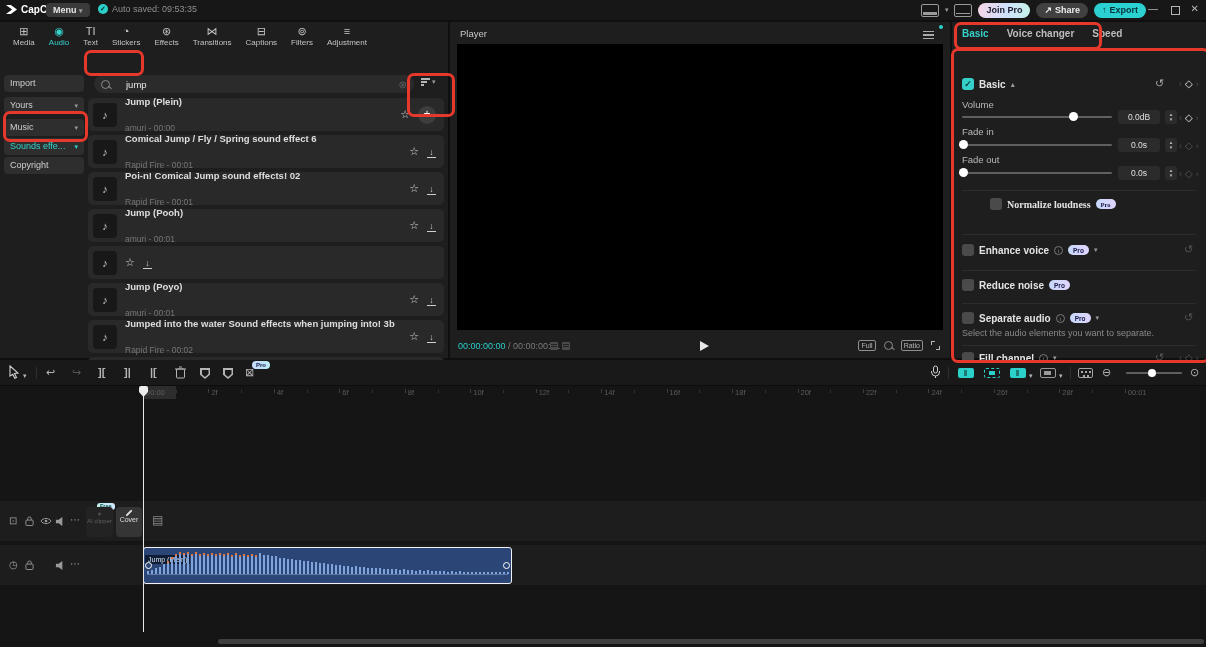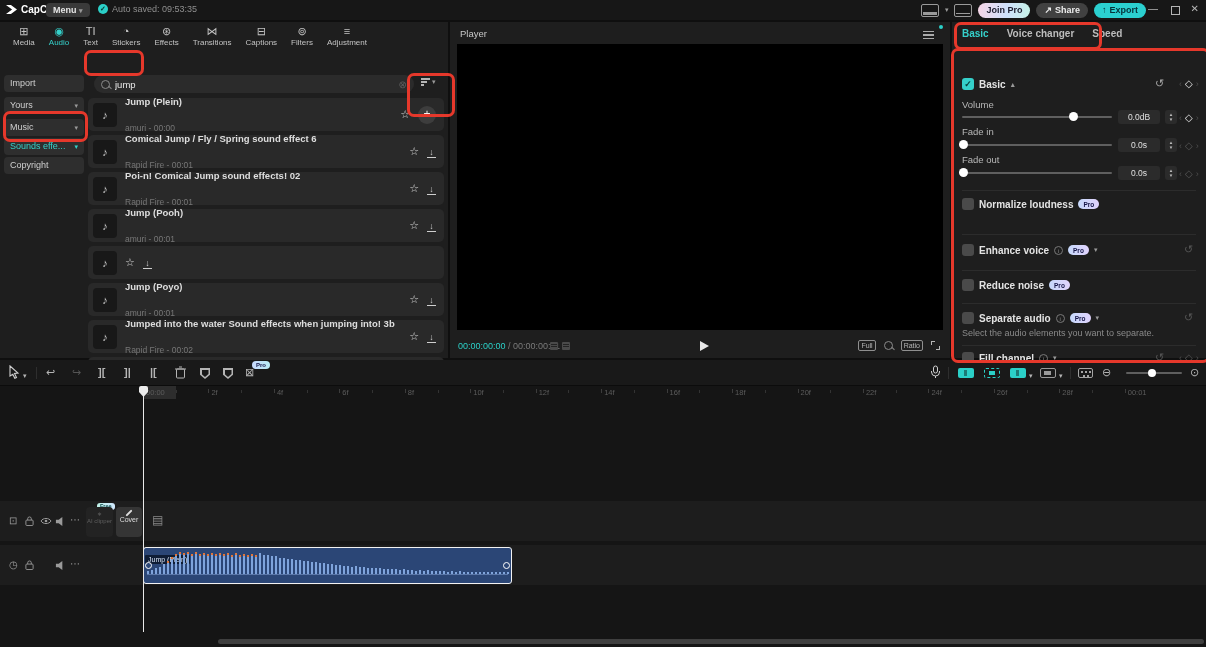--- a/index.html
+++ b/index.html
@@ -43,21 +43,21 @@
 
   
   .side-item{position:absolute;left:4px;width:80px;height:17px;background:#2e2e2e;border-radius:4px;
              font-size:9px;color:#cfcfcf;line-height:17px;padding:0 6px;box-sizing:border-box;display:flex;justify-content:space-between;align-items:center;}
   .side-item .schev{font-size:7px;color:#9a9a9a;}
   .side-item.active{color:#35d0ca;}
   .side-item.active .schev{color:#35d0ca;}
 
   
   .search-bar{position:absolute;left:94px;top:53px;width:320px;height:18px;background:#2b2b2b;border-radius:10px;
-              display:flex;align-items:center;padding:0 7px;box-sizing:border-box;gap:5px;}
+              display:flex;align-items:center;padding:0 7px;box-sizing:border-box;gap:16px;}
   .search-glyph{width:7px;height:7px;border:1.2px solid #8a8a8a;border-radius:50%;position:relative;flex:none;}
   .search-glyph:after{content:"";position:absolute;left:6px;top:6px;width:4px;height:1.2px;background:#8a8a8a;transform:rotate(45deg);}
   .search-input{flex:1;background:transparent;border:none;outline:none;color:#e8e8e8;font-size:9.5px;font-family:"Liberation Sans",sans-serif;padding:0;}
   .clear-ico{font-size:10px;color:#5e5e5e;}
   .filter-cluster{position:absolute;left:421px;top:56px;display:flex;align-items:center;gap:2px;color:#b5b5b5;}
   .filter-bars{display:flex;flex-direction:column;gap:1.5px;}
   .filter-bars i{display:block;height:1.4px;background:#b5b5b5;}
   .fb1{width:9px;}.fb2{width:6px;}.fb3{width:3px;}
 
   
@@ -456,21 +456,21 @@
       <span>▼</span>
     </div>
   <div class="kf" style="top:168px;">
     <span>‹</span>
       <span class="dia">◇</span>
       <span>›</span>
   </div>
 
   <div class="divider" style="top:190px;"></div>
 
-  <div class="irow" style="left:962px;top:198px;">
+  <div class="irow" style="left:990px;top:198px;font-family:Liberation Serif, serif;">
     <span class="cb"></span>
     <span class="ilabel">Normalize loudness</span>
     <span class="pro">Pro</span>
   </div>
 
   <div class="divider" style="top:234px;"></div>
 
   <div class="irow" style="left:962px;top:244px;">
     <span class="cb"></span>
     <span class="ilabel">Enhance voice</span>

